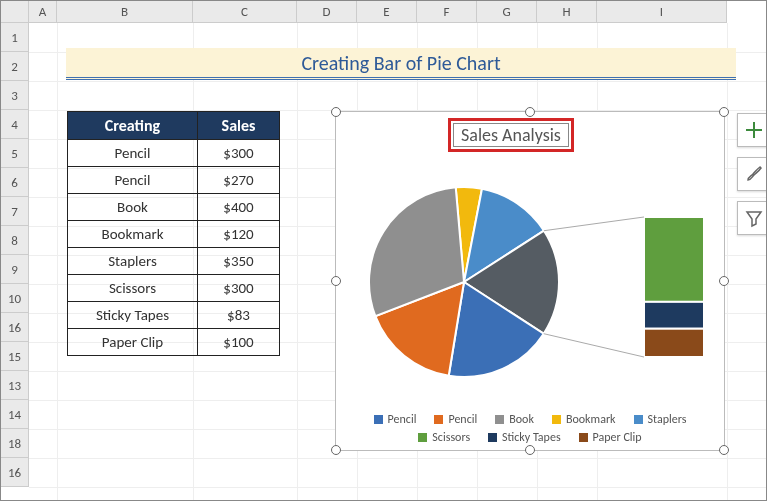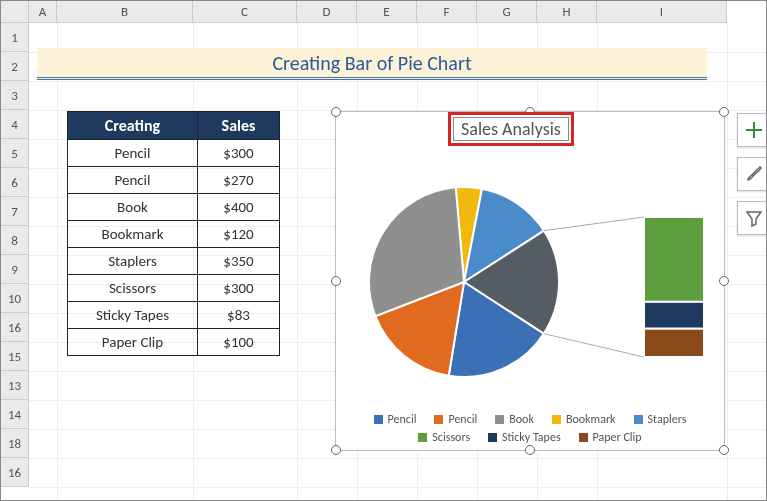--- a/index.html
+++ b/index.html
@@ -40,21 +40,21 @@
     position: absolute;
     top: 22px; left: 28px; right: 0; bottom: 0;
   }
   
   .gridlines { position: absolute; inset: 0; }
   .gv { position: absolute; top: 0; bottom: 0; border-left: 1px solid #eee; }
   .gh { position: absolute; left: 0; right: 0; border-top: 1px solid #eee; }
   
   .banner {
     position: absolute;
-    left: 8px; top: 25px;
+    left: 37px; top: 25px;
     width: 670px;
     height: 32px;
     background: #fcf3d6;
     border-bottom: 3px double #3e6fb0;
     text-align: center;
     color: #2e5a98;
     font-size: 20px;
     font-weight: 500;
     line-height: 30px;
   }
@@ -97,21 +97,21 @@
   .sh-tl { left: -5px; top: -5px; }
   .sh-tr { right: -5px; top: -5px; }
   .sh-bl { left: -5px; bottom: -5px; }
   .sh-br { right: -5px; bottom: -5px; }
   .sh-tc { left: 50%; margin-left: -5px; top: -5px; }
   .sh-bc { left: 50%; margin-left: -5px; bottom: -5px; }
   .sh-ml { left: -5px; top: 50%; margin-top: -5px; }
   .sh-mr { right: -5px; top: 50%; margin-top: -5px; }
   .chart-title {
     position: absolute;
-    left: 112px; top: 0;
+    left: 112px; top: 6px;
     padding: 3px 10px;
     border: 3px solid #d32626;
     outline: 1px solid #888;
     outline-offset: -6px;
     font-size: 18px;
     color: #555;
     background: #fff;
   }
   .plot {
     position: absolute;

